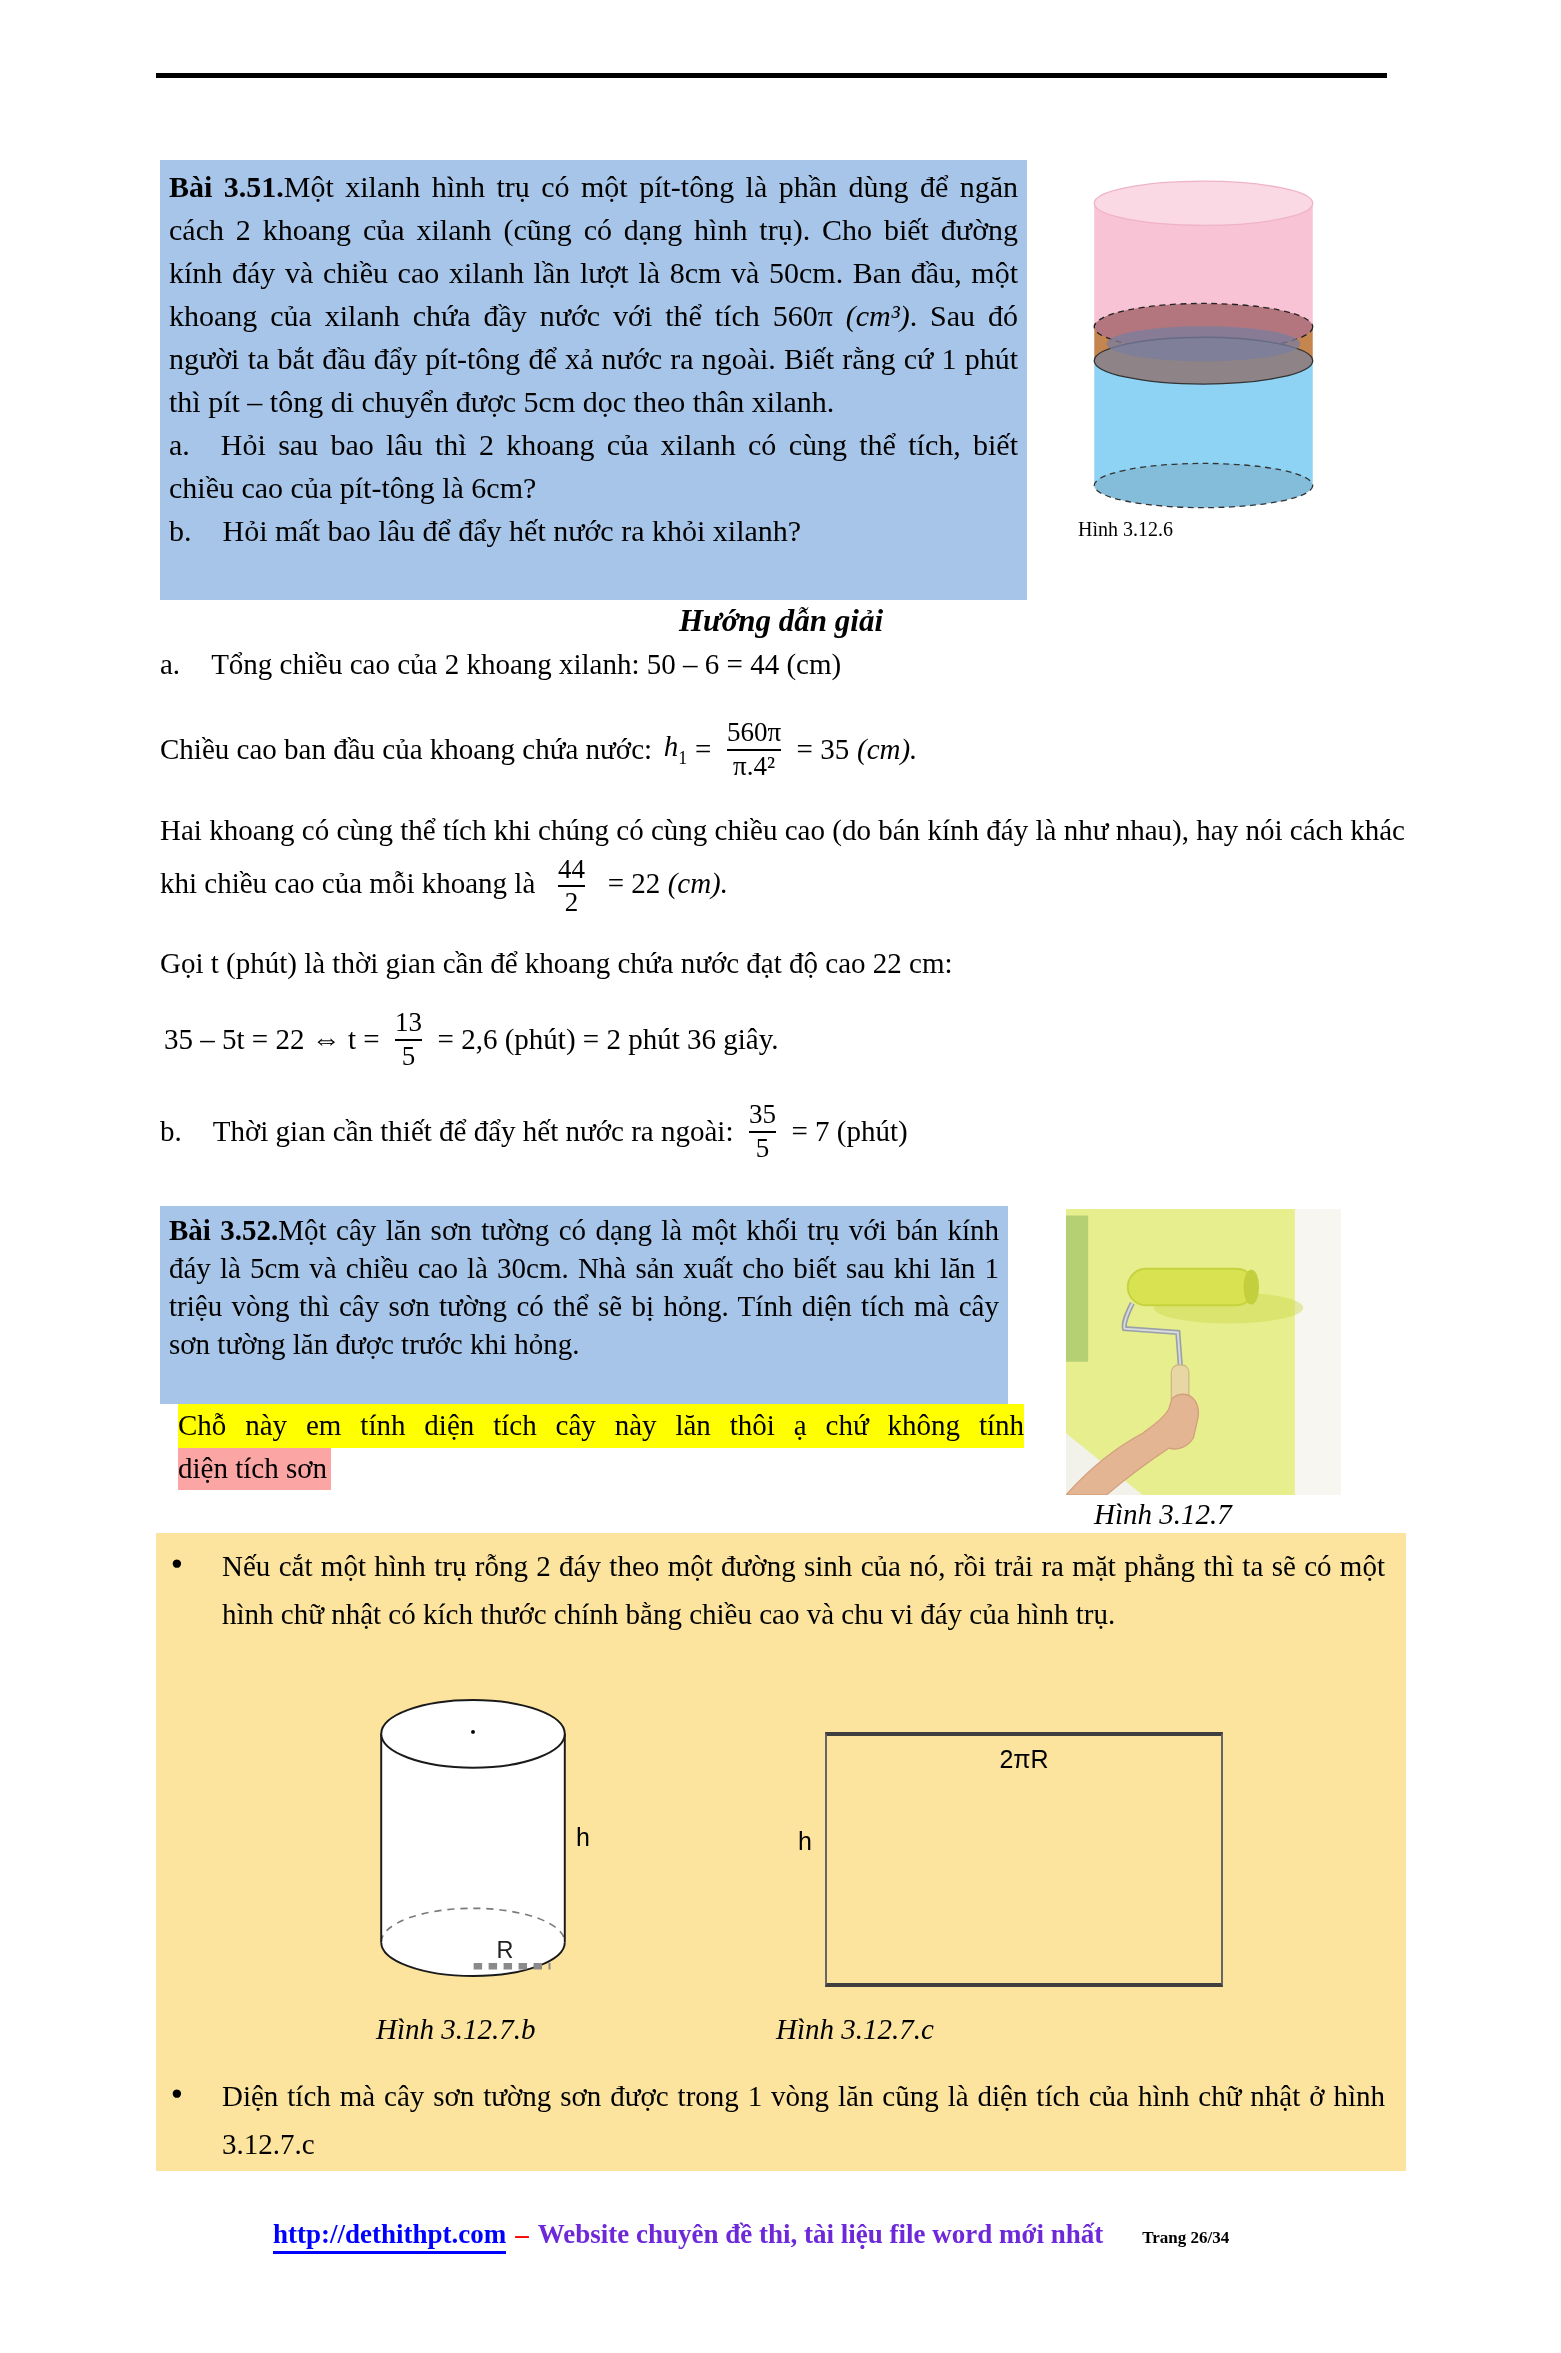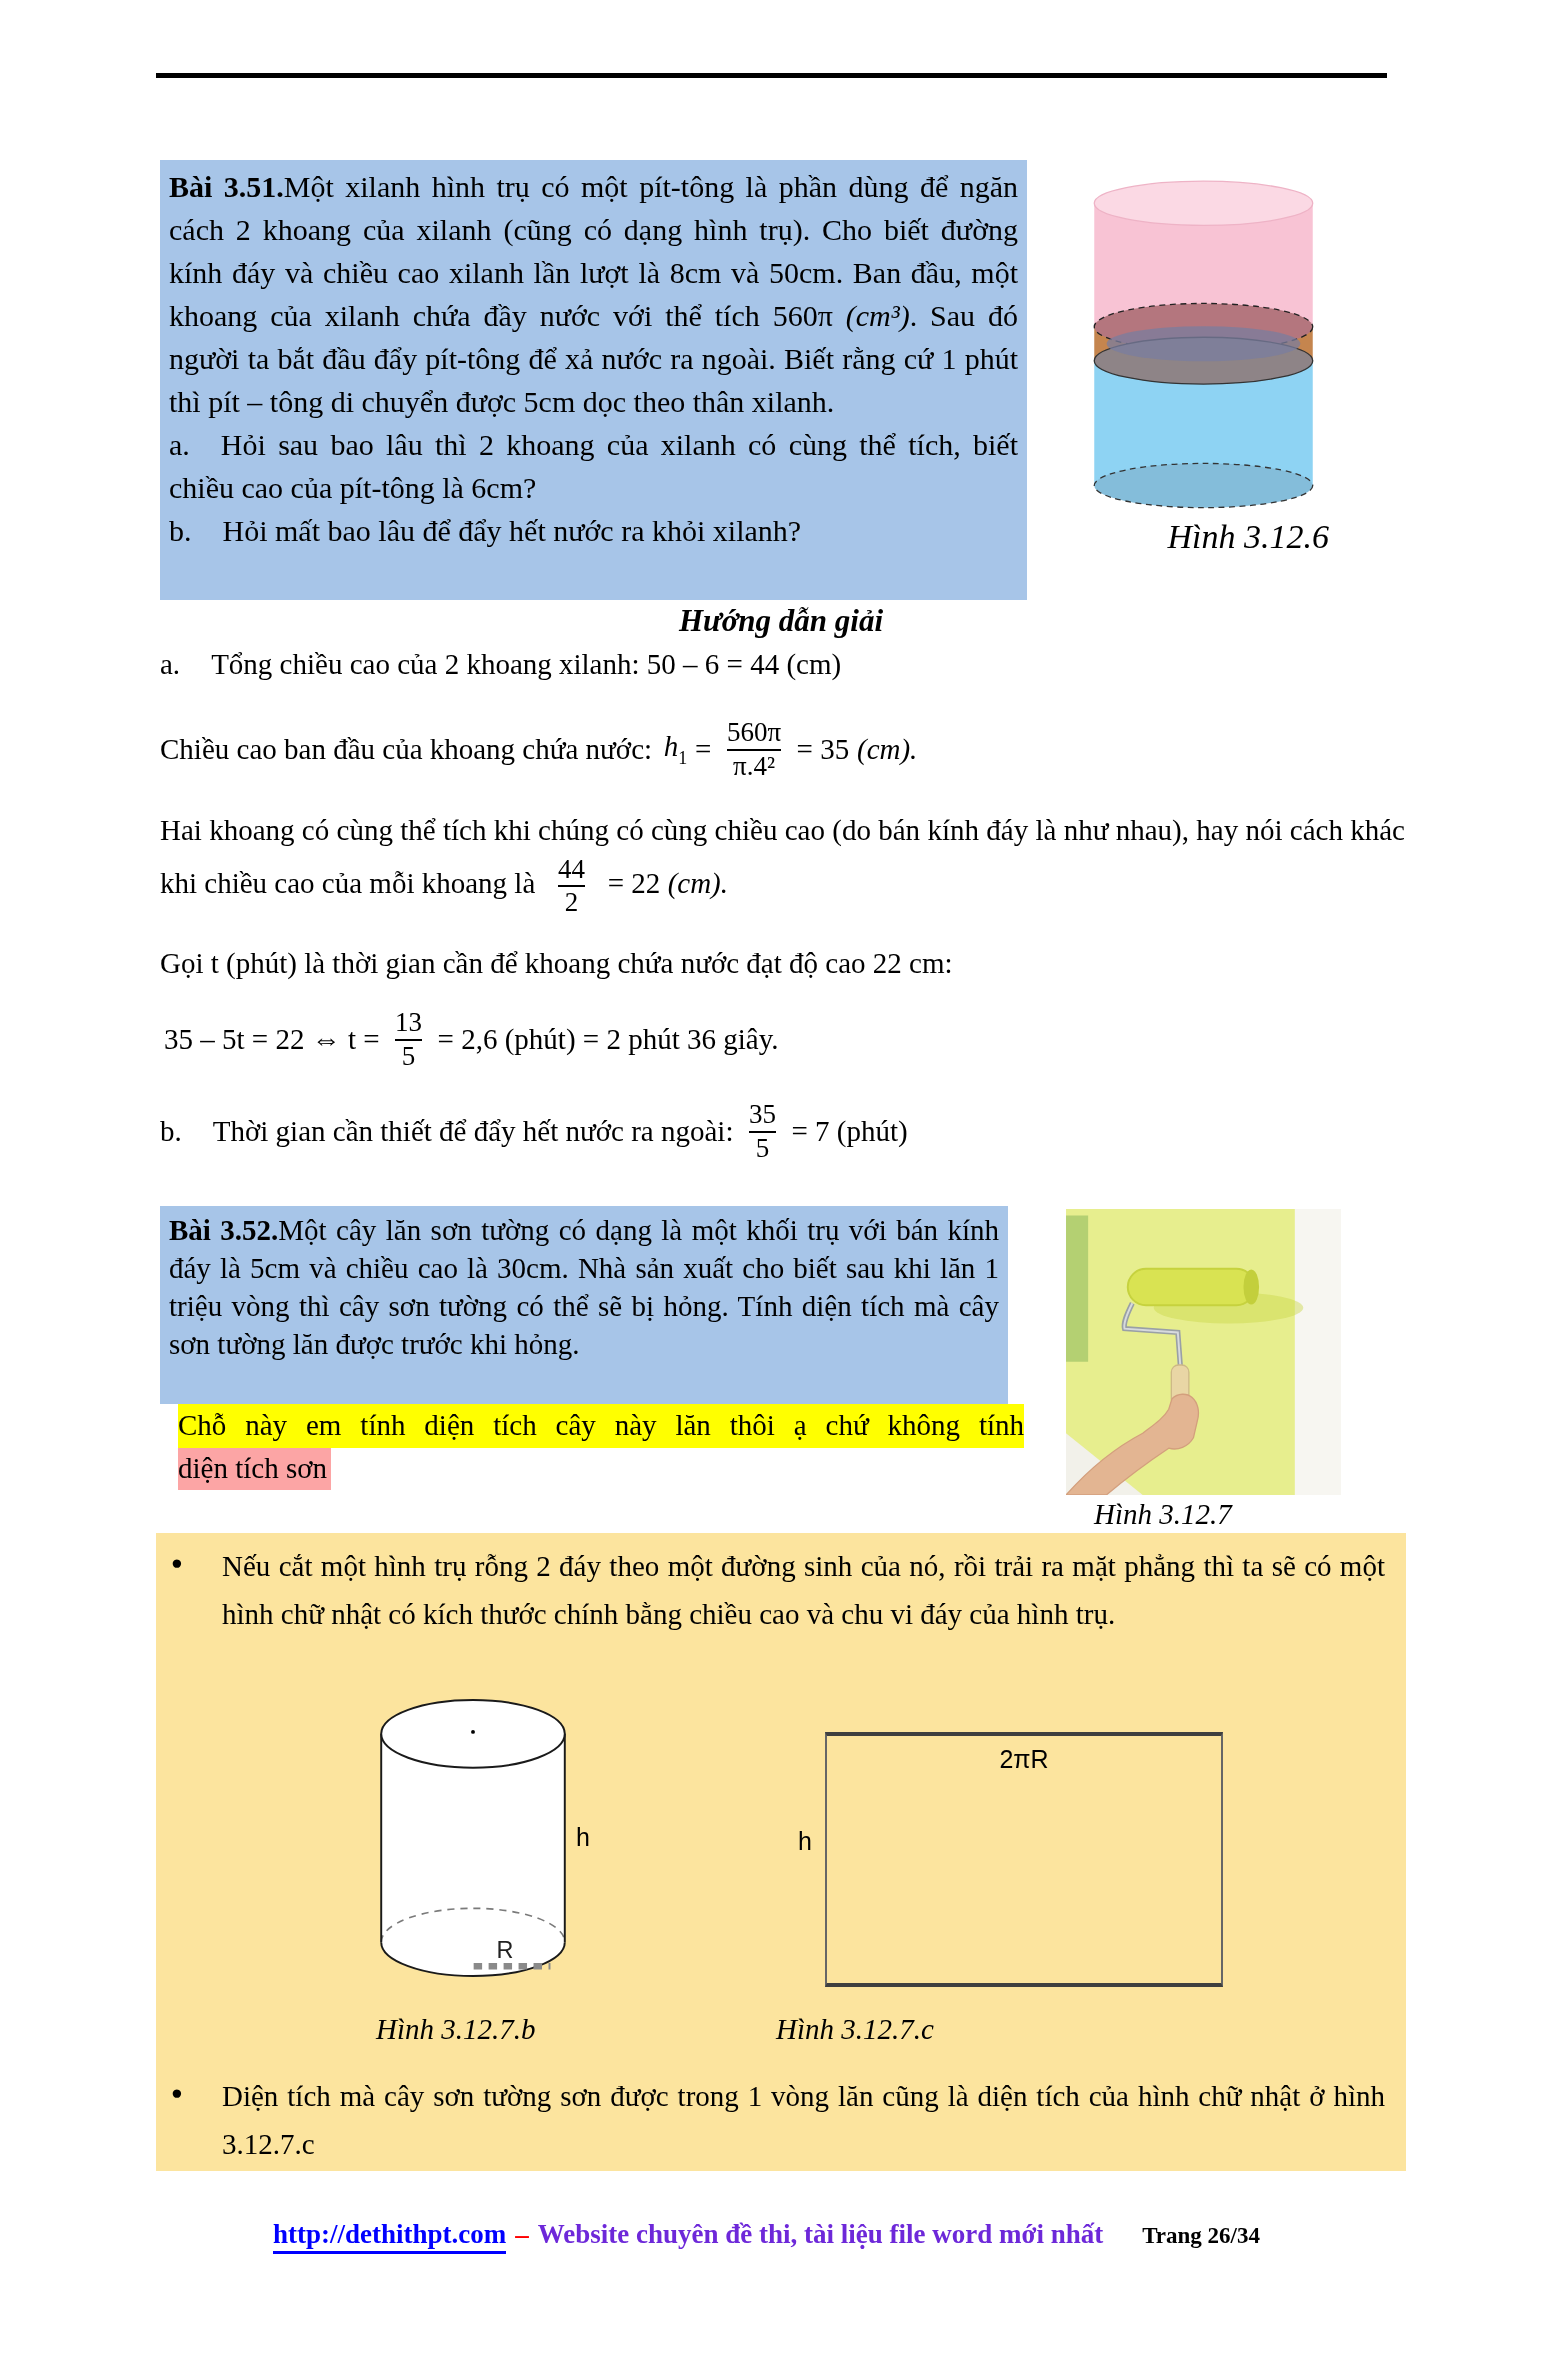--- a/index.html
+++ b/index.html
@@ -28,21 +28,21 @@
   .frac{display:inline-flex;flex-direction:column;align-items:center;vertical-align:middle;
         font-size:27px;line-height:1.15;margin:0 9px;}
   .frac .den{border-top:2px solid #000;padding:0 6.5px;}
   .frac .num{padding:0 6.5px;}
   .mi{font-style:italic;}
   .hsub{font-size:18px;vertical-align:-7.8px;}
   .para{position:absolute;left:160px;top:806px;width:1245px;font-size:29px;line-height:48px;
         text-align:justify;}
 
   
-  .cap-serif{position:absolute;font-size:34px;text-align:right;font-style:italic;}
+  .cap-serif{position:absolute;font-size:20px;text-align:left;}
   .cap-italic{position:absolute;font-size:29px;font-style:italic;text-align:left;}
 
   
   .goldbox{position:absolute;left:156px;top:1533px;width:1250px;height:638px;background:#fce49e;}
   .bullet{position:absolute;display:flex;font-size:29px;}
   .bullet .glyph{width:51px;flex:none;font-size:19.5px;padding-top:10.4px;}
   .bullet .btext{width:1163px;line-height:48px;text-align:justify;}
 
   
   .rectfig{position:absolute;left:825px;top:1732px;width:398px;height:255px;box-sizing:border-box;
@@ -51,21 +51,21 @@
   .rectfig .toplabel{position:absolute;left:0;top:9px;width:100%;text-align:center;
            font-family:"Liberation Sans",sans-serif;font-size:25px;}
   .figlabel{position:absolute;font-family:"Liberation Sans",sans-serif;font-size:25px;}
 
   
   .footer{position:absolute;left:273px;top:2219px;display:flex;align-items:baseline;
           font-weight:bold;font-size:27px;white-space:nowrap;}
   .footer .link{color:#0000ff;border-bottom:3.3px solid #0000ff;padding-bottom:1.3px;}
   .footer .dash{color:#ff0000;margin:0 9px;}
   .footer .tagline{color:#6d28d9;}
-  .footer .pageno{color:#000;font-size:23px;margin-left:39px;}
+  .footer .pageno{color:#000;font-size:17px;margin-left:39px;}
 </style>
 </head>
 <body>
 
 <div id="page">
 
   <div class="rule"></div>
 
   <div class="bluebox box1">
     <p class="jp"><b>Bài 3.51.</b><span>Một xilanh hình trụ có một pít-tông là phần dùng để ngăn cách 2 khoang của xilanh (cũng có dạng hình trụ). Cho biết đường kính đáy và chiều cao xilanh lần lượt là 8cm và 50cm. Ban đầu, một khoang của xilanh chứa đầy nước với thể tích</span> <span>560π</span> <span class="mi">(cm³)</span><span>. Sau đó người ta bắt đầu đẩy pít-tông để xả nước ra ngoài. Biết rằng cứ 1 phút thì pít – tông di chuyển được 5cm dọc theo thân xilanh.</span></p>

